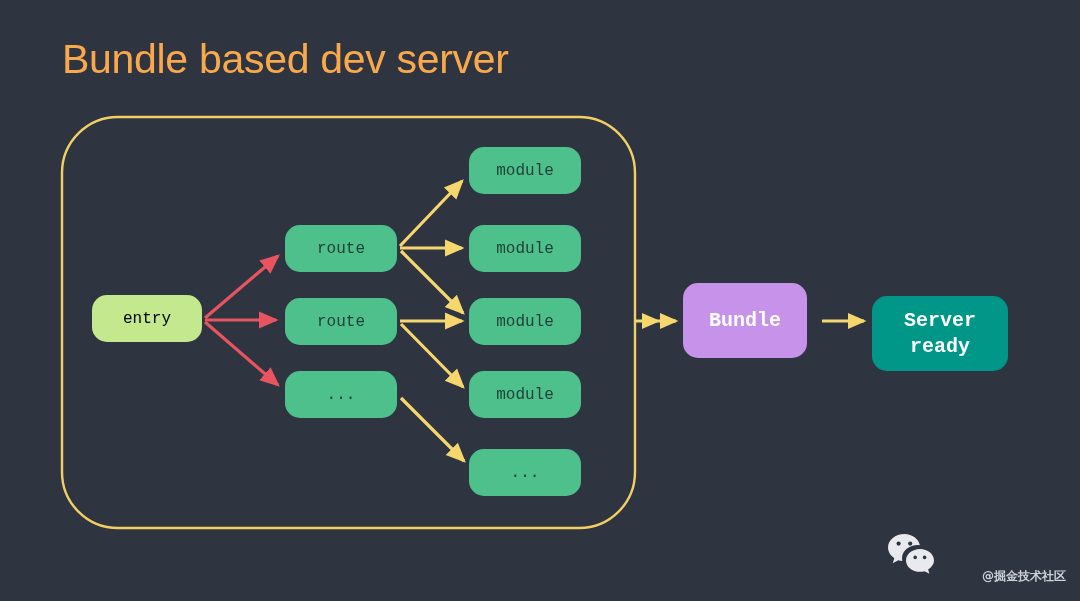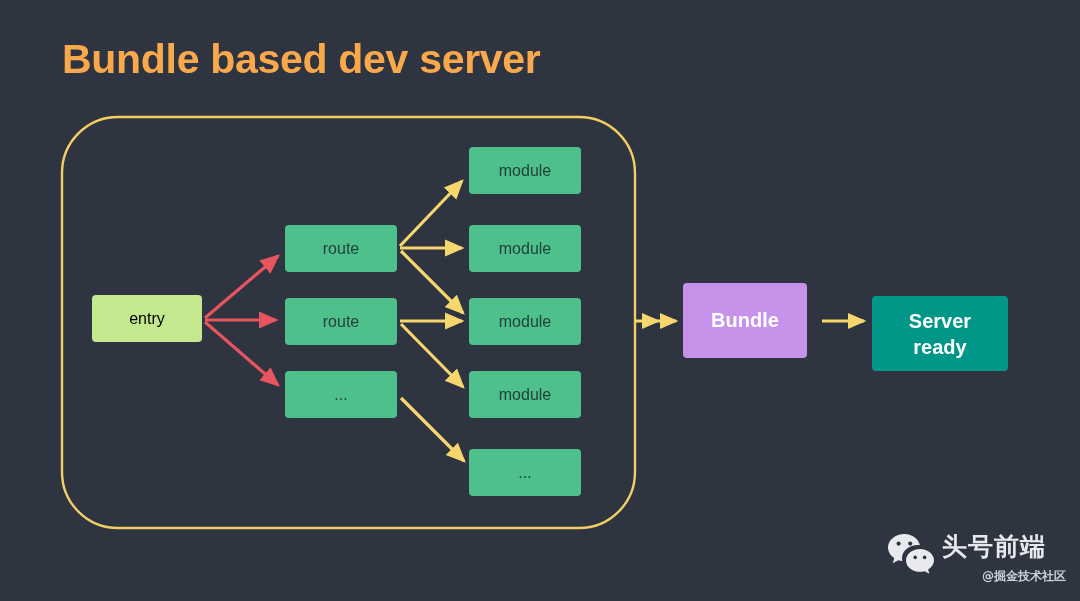--- a/index.html
+++ b/index.html
@@ -18,42 +18,42 @@
     width: 1080px;
     height: 601px;
     background: #2f3441;
   }
   .title-text {
     position: absolute;
     left: 62px;
     top: 36px;
     font-family: "Liberation Sans", sans-serif;
     font-size: 41px;
-    font-weight: bold;
+    font-weight: normal;
     letter-spacing: -0.3px;
     color: #f9a94b;
     white-space: nowrap;
   }
   
   #edges {
     position: absolute;
     left: 0;
     top: 0;
     width: 1080px;
     height: 601px;
     pointer-events: none;
   }
   .node {
     position: absolute;
     box-sizing: border-box;
     display: flex;
     align-items: center;
     justify-content: center;
-    border-radius: 4px;
-    font-family: Liberation Sans, sans-serif;
+    border-radius: 15px;
+    font-family: Liberation Mono, monospace;
     font-size: 16px;
     line-height: 1.25;
     text-align: center;
     white-space: pre-line;
   }
   .node.entry {
     background: #c3e88d;
     color: #000000;
   }
   .node.green {
@@ -186,17 +186,16 @@
                  C32.6,7 26.3,2 18.5,2 z"></path>
         <circle cx="12.6" cy="11.6" r="2.1" fill="#2f3441"></circle>
         <circle cx="24.2" cy="11.6" r="2.1" fill="#2f3441"></circle>
         <path d="M48,28.4 c0,-6.3 -6.3,-11.4 -14,-11.4 c-7.7,0 -14,5.1 -14,11.4
                  c0,6.3 6.3,11.4 14,11.4 c1.6,0 3.2,-0.2 4.6,-0.6 l4.8,2.5 -1.3,-4.2
                  C45.6,35.2 48,32.1 48,28.4 z"></path>
         <circle cx="29.2" cy="25.4" r="1.8" fill="#2f3441"></circle>
         <circle cx="38.6" cy="25.4" r="1.8" fill="#2f3441"></circle>
       </g>
     </svg>
-    <div id="wm-name">头号前端</div>
     <div id="wm-sub">@掘金技术社区</div>
   </div>
 
 </div>
 
 </body></html>

